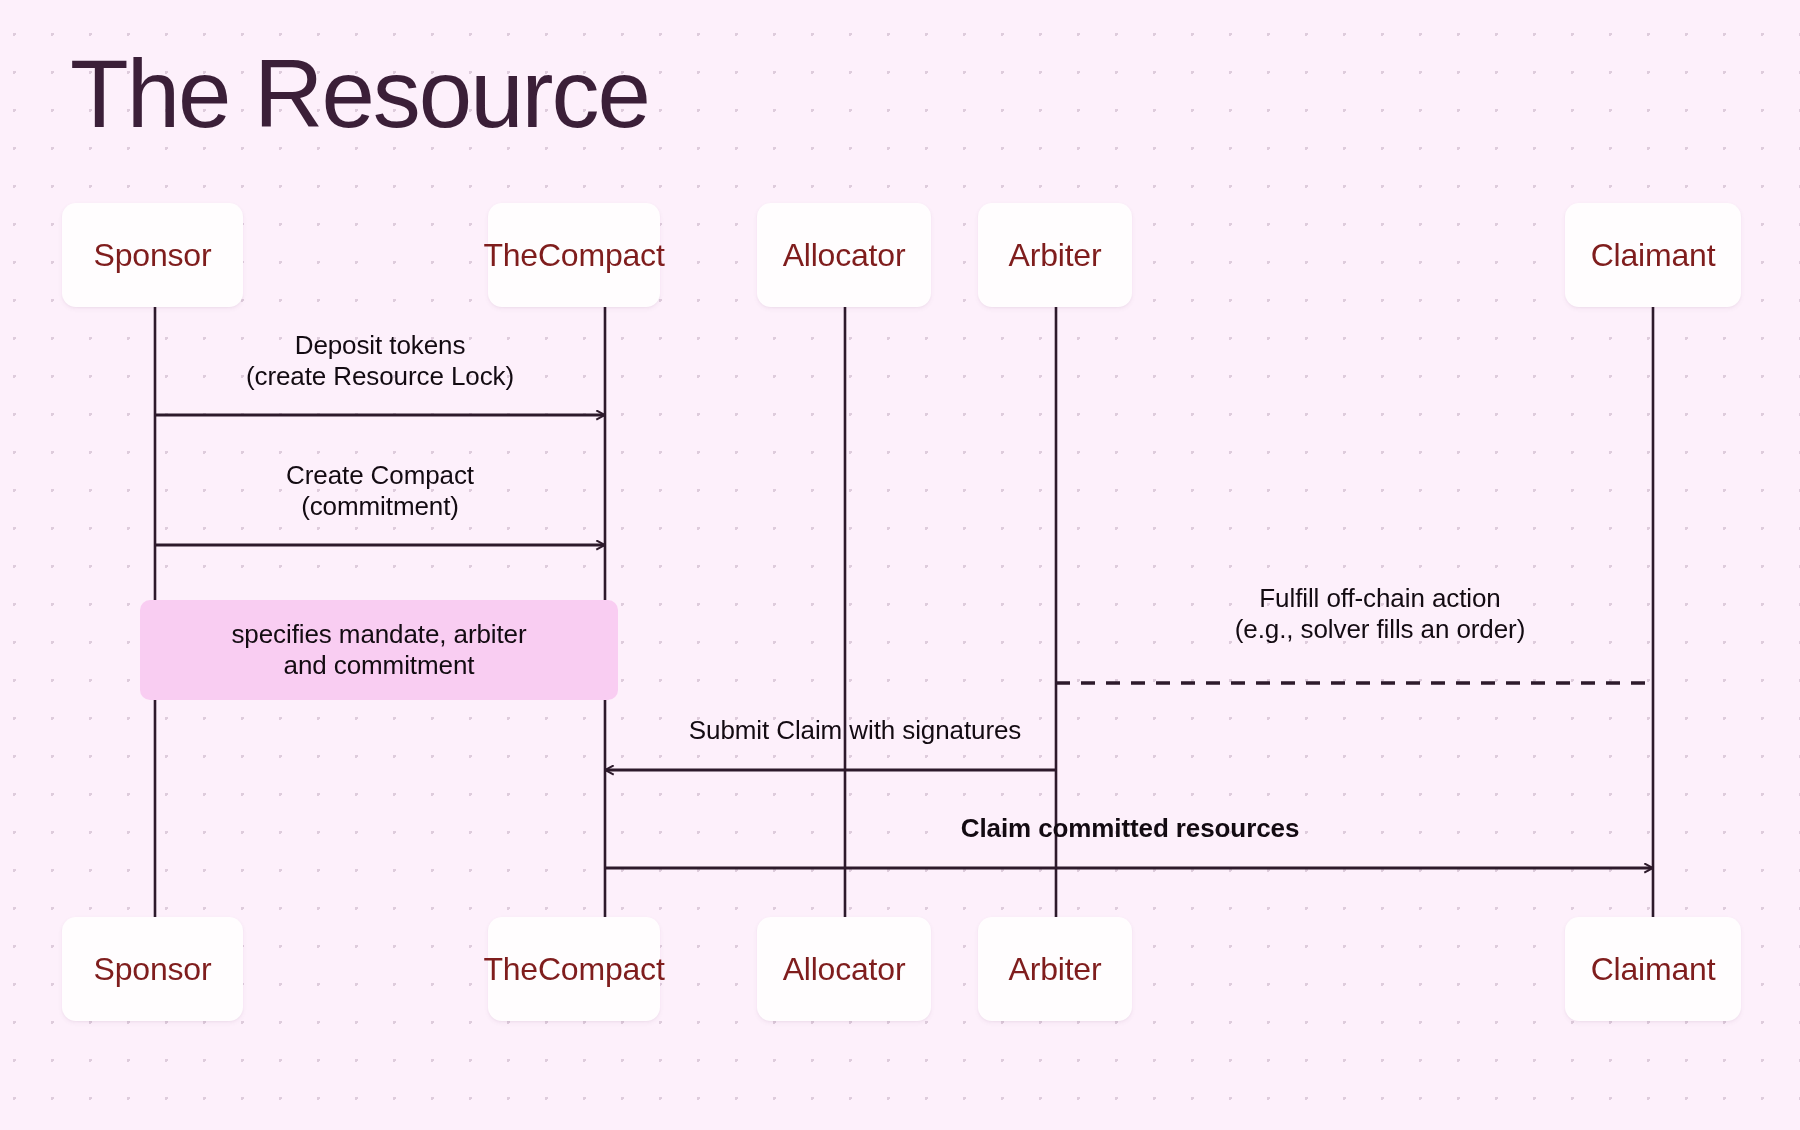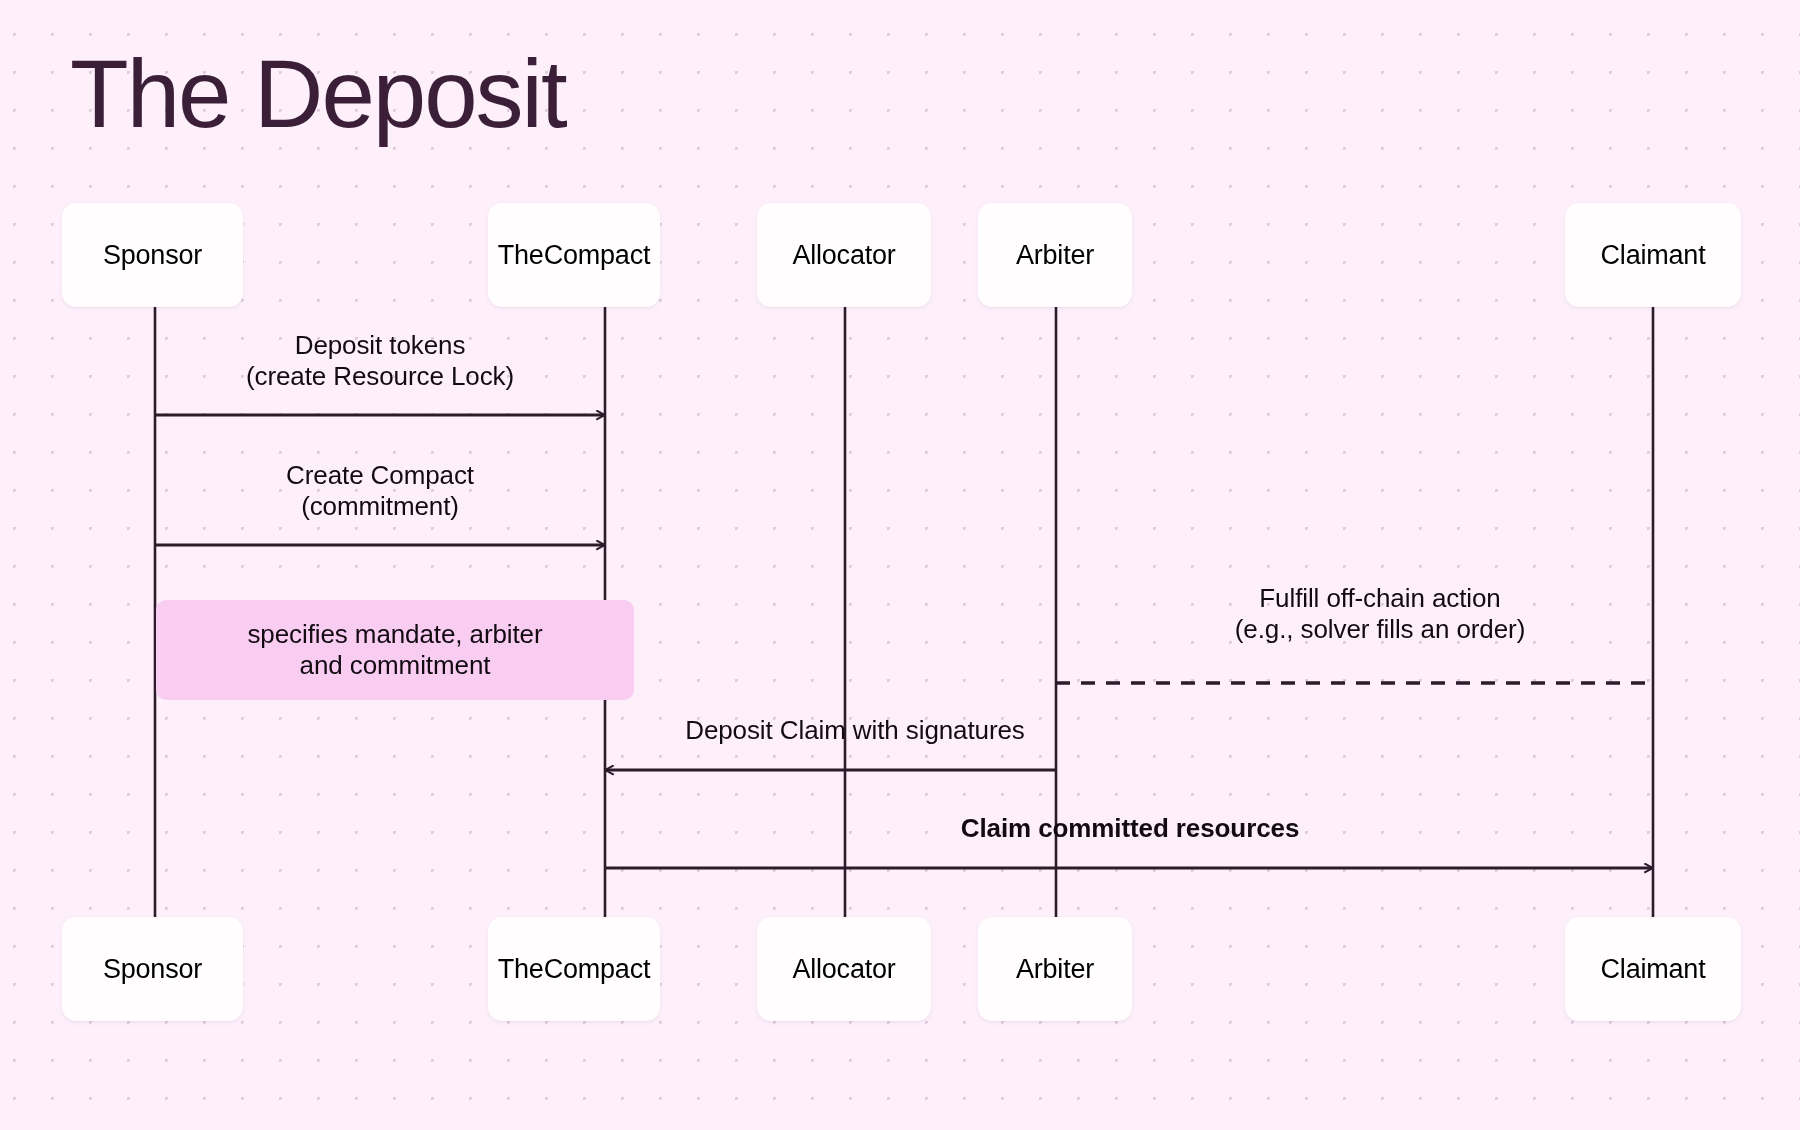--- a/index.html
+++ b/index.html
@@ -51,22 +51,22 @@
 
   
   .actor-box {
     position: absolute;
     background: #fffdfe;
     border-radius: 14px;
     box-shadow: 0 2px 5px rgba(90,40,90,0.055), 0 1px 2px rgba(90,40,90,0.04);
     display: flex;
     align-items: center;
     justify-content: center;
-    color: #000000;
-    font-size: 27px;
+    color: #7f1d1d;
+    font-size: 32px;
     letter-spacing: -0.2px;
     white-space: nowrap;
   }
 
   
   .msg-label {
     position: absolute;
     color: #130b12;
     font-size: 26px;
     line-height: 1.18;
@@ -82,29 +82,28 @@
     border-radius: 10px;
     display: flex;
     align-items: center;
     justify-content: center;
     text-align: center;
     color: #130b12;
     font-size: 26px;
     line-height: 1.18;
     white-space: pre;
     letter-spacing: -0.1px;
-    margin-left: 16px;
   }
 </style>
 </head>
 <body>
 
 <div id="canvas">
 
-  <div id="title">The Deposit</div>
+  <div id="title">The Resource</div>
 
   <svg id="lines" viewBox="0 0 1800 1130">
     <defs>
       <marker id="arrow-right" viewBox="0 0 12 12" refX="10.5" refY="6" markerWidth="11" markerHeight="11" orient="auto-start-reverse" markerUnits="userSpaceOnUse">
         <path d="M1,1 L10.5,6 L1,11" fill="none" stroke="#2d1a2b" stroke-width="2.2" stroke-linecap="butt" stroke-linejoin="miter"></path>
       </marker>
     </defs>
     <g id="lifelines-group">
         <line x1="155" x2="155" y1="307" y2="917" stroke="#2d1a2b" stroke-width="2.6"></line>
         <line x1="605" x2="605" y1="307" y2="917" stroke="#2d1a2b" stroke-width="2.6"></line>
@@ -154,21 +153,21 @@
       </div>
       <div class="actor-box" style="left: 1565px; top: 917px; width: 176px; height: 104px;">
         <span>Claimant</span>
       </div>
     </div>
 
   <div id="msg-labels">
       <div class="msg-label" style="left: -70px; top: 330px; width: 900px;"><div>Deposit tokens</div><div>(create Resource Lock)</div></div>
       <div class="msg-label" style="left: -70px; top: 460px; width: 900px;"><div>Create Compact</div><div>(commitment)</div></div>
       <div class="msg-label" style="left: 930px; top: 583px; width: 900px;"><div>Fulfill off-chain action</div><div>(e.g., solver fills an order)</div></div>
-      <div class="msg-label" style="left: 405px; top: 715px; width: 900px;"><div>Deposit Claim with signatures</div></div>
+      <div class="msg-label" style="left: 405px; top: 715px; width: 900px;"><div>Submit Claim with signatures</div></div>
       <div class="msg-label" style="left: 680px; top: 813px; width: 900px; font-weight: bold;"><div>Claim committed resources</div></div>
     </div>
 
   <div id="notes">
       <div class="note-box" style="left: 140px; top: 600px; width: 478px; height: 100px;"><div><div>specifies mandate, arbiter</div><div>and commitment</div></div></div>
     </div>
 
 </div>
 
 </body></html>

